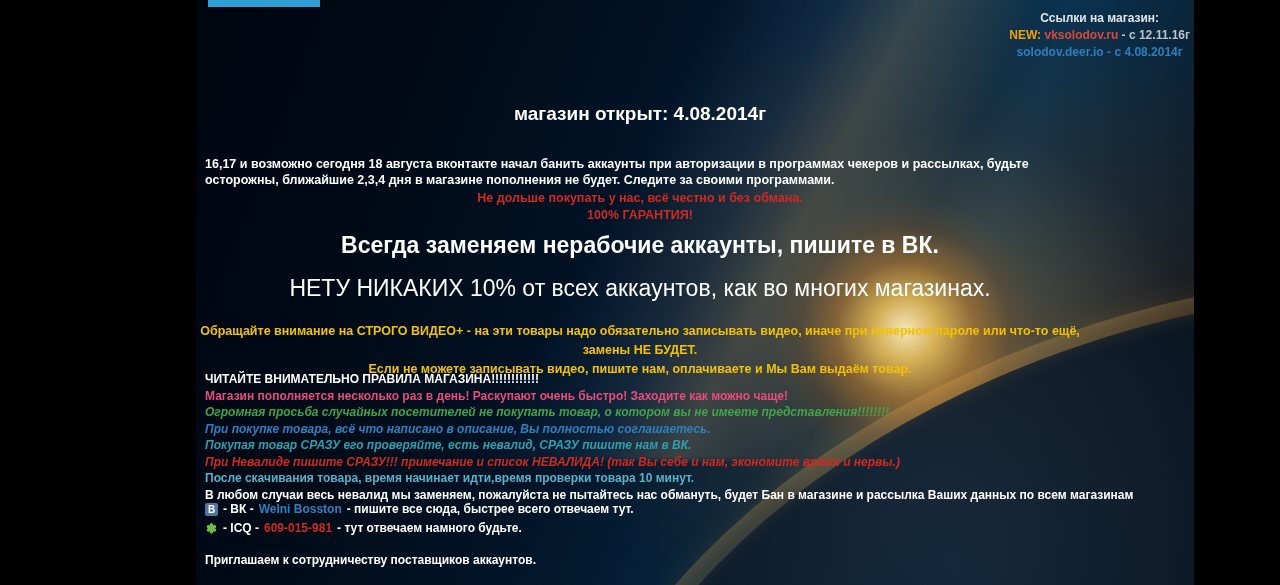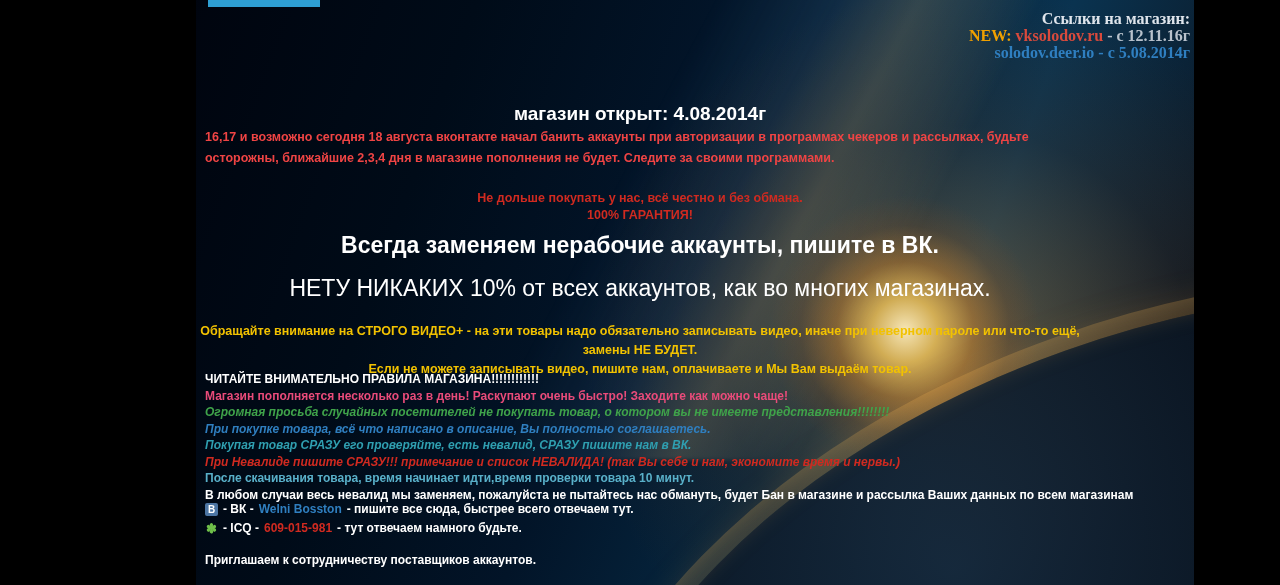--- a/index.html
+++ b/index.html
@@ -77,26 +77,25 @@
 
   
   .page {
     position: absolute;
     inset: 0;
   }
   .shop-links {
     position: absolute;
     right: 90px;
     top: 10px;
-    text-align: right;
-    font-size: 16px;
+    text-align: center;
+    font-size: 12px;
     line-height: 17px;
     color: #cfd6df;
     font-weight: bold;
-    font-family: Liberation Serif, serif;
   }
   .shop-links .row { white-space: nowrap; }
   .shop-links .lbl-new { color: #f0a000; }
   .shop-links a { color: #d94a3c; text-decoration: none; }
   .shop-links .tail { color: #b9c2cc; font-weight: bold; }
   .shop-links .row2 a { color: #2f7fc0; }
   .shop-links .row2 .tail { color: #2f7fc0; }
   .shop-links .title { color: #dfe5ec; font-weight: bold; }
 
   .opened {
@@ -105,26 +104,26 @@
     top: 103px;
     text-align: center;
     font-size: 19px;
     font-weight: bold;
     color: #ffffff;
   }
 
   .warn {
     position: absolute;
     left: 205px;
-    top: 127px;
+    top: 156px;
     width: 880px;
     font-size: 12.5px;
     font-weight: bold;
-    line-height: 21px;
-    color: #ef4444;
+    line-height: 16px;
+    color: #ffffff;
   }
 
   .red-center {
     position: absolute;
     left: 0; right: 0;
     top: 190px;
     text-align: center;
     color: #d02a20;
     font-size: 12.5px;
     font-weight: bold;
@@ -230,21 +229,21 @@
 
   <div class="shop-links">
     <div class="row title">Ссылки на магазин:</div>
     <div class="row">
       <span class="lbl-new">NEW:</span>
       <a href="#">vksolodov.ru</a>
       <span class="tail">- с 12.11.16г</span>
     </div>
     <div class="row row2">
       <a href="#">solodov.deer.io</a>
-      <span class="tail">- с 5.08.2014г</span>
+      <span class="tail">- с 4.08.2014г</span>
     </div>
   </div>
 
   <div class="opened">магазин открыт: 4.08.2014г</div>
 
   <div class="warn">16,17 и возможно сегодня 18 августа вконтакте начал банить аккаунты при авторизации в программах чекеров и рассылках, будьте осторожны, ближайшие 2,3,4 дня в магазине пополнения не будет. Следите за своими программами.</div>
 
   <div class="red-center">
     <div>Не дольше покупать у нас, всё честно и без обмана.</div>
     <div>100% ГАРАНТИЯ!</div>

